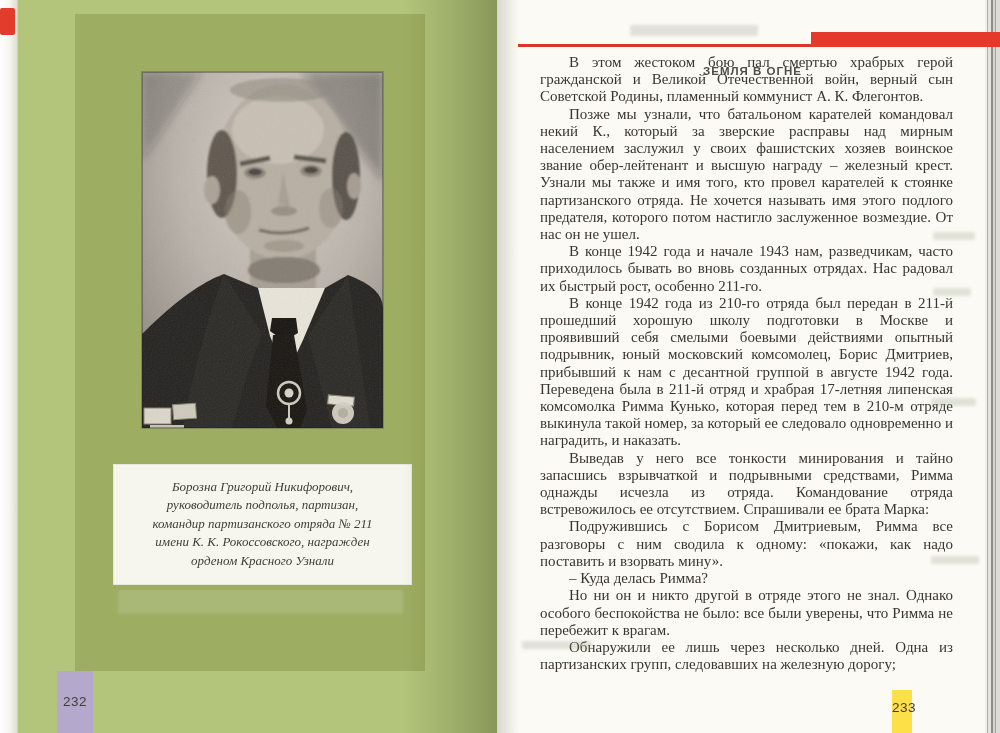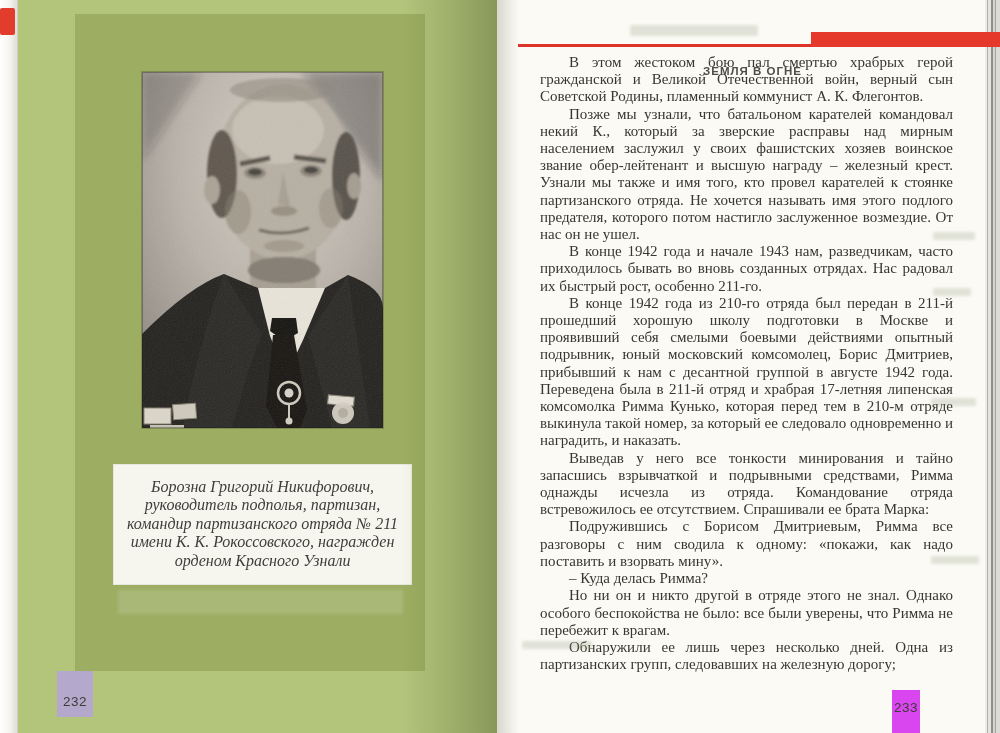--- a/index.html
+++ b/index.html
@@ -44,34 +44,34 @@
   }
   .caption-box {
     left: 95px; top: 464px; width: 299px; height: 121px;
     background: #f7f6ee;
     border: 1px solid rgba(60,60,40,0.08);
     padding-top: 13px;
     text-align: center;
   }
   .caption-line {
     font-style: italic;
-    font-size: 16px;
+    font-size: 13px;
     line-height: 18.4px;
     color: #3e3d38;
     white-space: nowrap;
   }
   .folio-left {
-    left: 39px; top: 671px; width: 36px; height: 46px;
+    left: 39px; top: 671px; width: 36px; height: 62px;
     background: #b4a9cc;
     text-align: center;
     padding-top: 21px;
   }
   .folio-right {
-    left: 892px; top: 690px; width: 28px; height: 43px;
-    background: #d946ef;
+    left: 892px; top: 690px; width: 20px; height: 43px;
+    background: #fde047;
     text-align: center;
     padding-top: 8px;
   }
   .folio-num {
     font-family: "Liberation Sans", sans-serif;
     font-size: 13.5px;
     color: #3d3c38;
     letter-spacing: 0.5px;
   }
 

